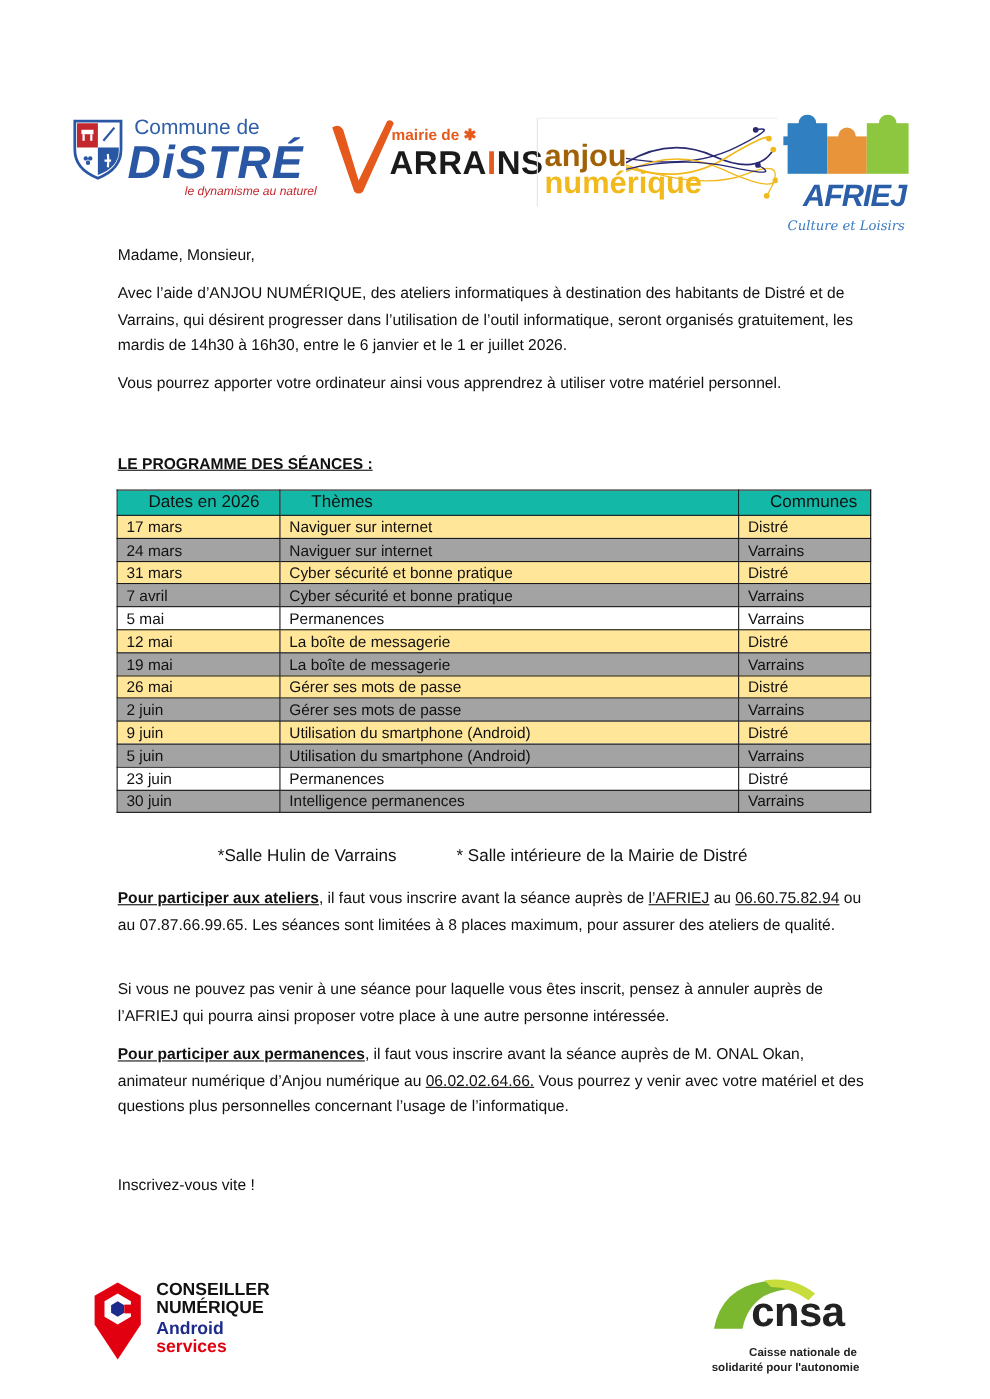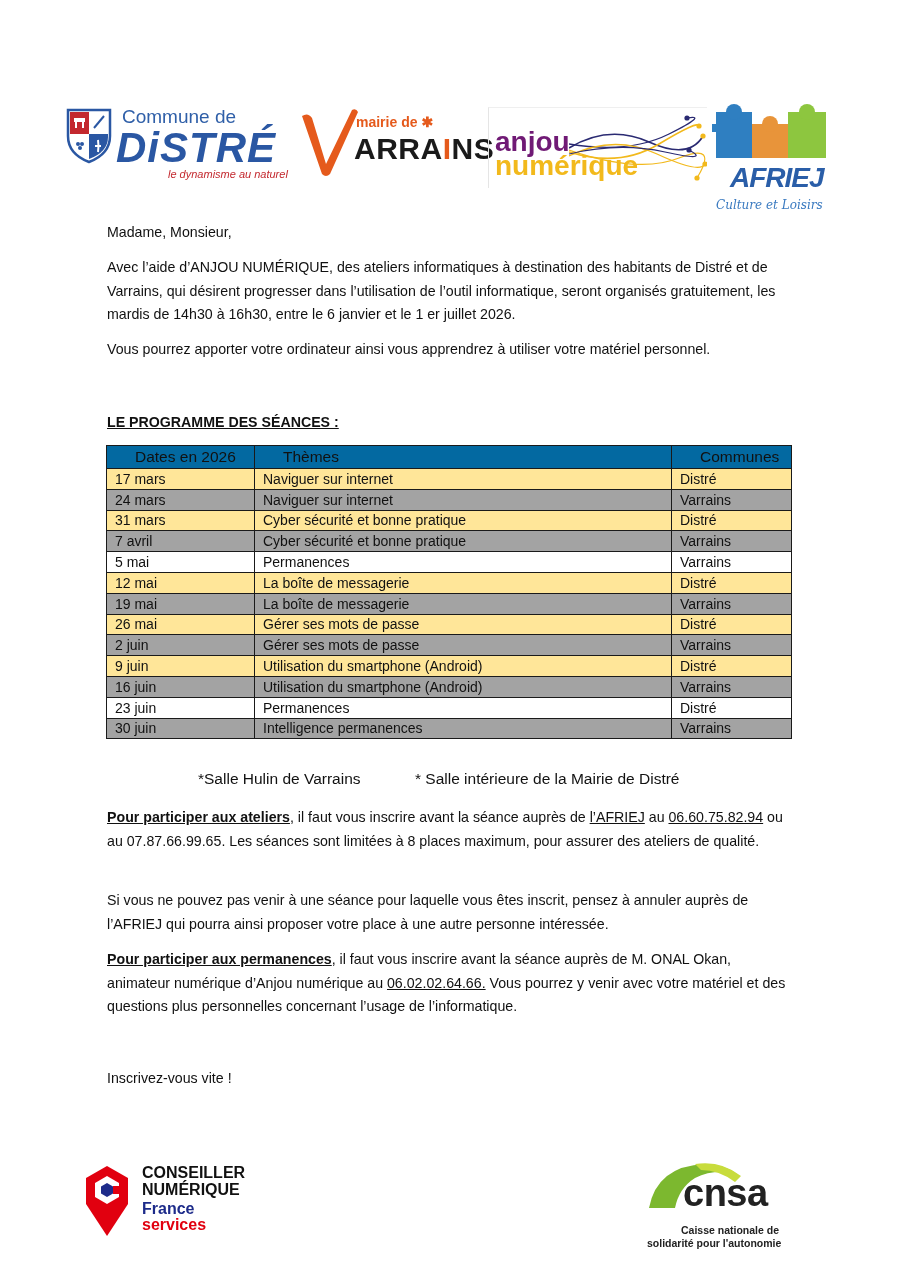--- a/index.html
+++ b/index.html
@@ -14,40 +14,40 @@
   .distre-big { left:50px; top:20px; font-size:42px; font-weight:bold; color:#2a57a3; letter-spacing:1px; font-style:italic; white-space:nowrap; }
   .distre-tag { left:102px; top:64px; font-size:11px; font-style:italic; color:#c3282e; white-space:nowrap; }
 
   .logo-varrains { left:300px; top:108px; width:185px; height:72px; }
   .v-shape { left:0; top:0; width:60px; height:70px; }
   .var-small { left:56px; top:6px; font-size:14px; font-weight:bold; color:#e55a1c; white-space:nowrap; }
   .var-big { left:54px; top:24px; font-size:30px; font-weight:bold; color:#1a1a1a; white-space:nowrap; letter-spacing:0.5px; }
   .var-big .i { color:#e55a1c; }
 
   .logo-anjou { left:488px; top:107px; width:218px; height:80px; border-left:1px solid #e5e5e5; border-top:1px solid #efefef; }
-  .anjou-top { left:6px; top:18px; font-size:28px; font-weight:bold; color:#701a75; }
+  .anjou-top { left:6px; top:18px; font-size:28px; font-weight:bold; color:#a16207; }
   .anjou-bot { left:6px; top:42px; font-size:28px; font-weight:bold; color:#f2b91c; }
   .anjou-lines { left:80px; top:6px; width:138px; height:70px; }
 
   .logo-afriej { left:712px; top:104px; width:120px; height:112px; }
   .afriej-name { left:18px; top:58px; font-size:28px; font-weight:bold; font-style:italic; color:#2a5ea8; letter-spacing:-1px; }
   .afriej-sub { left:4px; top:94px; font-size:12px; font-style:italic; color:#3a7ac0; font-family:"DejaVu Serif", serif; white-space:nowrap; }
 
   
   .txt { font-family:"Liberation Sans", sans-serif; font-size:14.2px; line-height:23.5px; color:#111; }
   .p { left:107px; width:690px; }
   u { text-decoration:underline; }
   .b { font-weight:bold; }
 
   
   .prog-title { left:107px; top:411px; font-size:14.2px; font-weight:bold; text-decoration:underline; }
   table.sched { position:absolute; left:106px; top:445px; width:686px; border-collapse:collapse;
                 font-family:"Liberation Sans", sans-serif; font-size:14px; }
   table.sched td, table.sched th { border:1.5px solid #1a1a1a; padding:0 8px; height:19.8px; text-align:left; font-weight:normal; }
-  table.sched th { background:#0369a1; font-size:15.5px; height:22px;padding-left:28px; }
+  table.sched th { background:#14b8a6; font-size:15.5px; height:22px;padding-left:28px; }
   .c1 { width:111px; } .c2 { width:380px; }
   tr.y td { background:#ffe699; }
   tr.g td { background:#a3a3a3; }
   tr.w td { background:#ffffff; }
   .legend { top:770px; font-size:15.5px; white-space:nowrap;text-align:center; }
 
   
   .logo-cn { left:84px; top:1162px; width:190px; height:80px; }
   .cn-pin { left:0; top:2px; width:46px; height:74px; }
   .cn-l1, .cn-l2 { left:58px; font-size:16px; font-weight:bold; color:#111; white-space:nowrap; }
@@ -183,21 +183,21 @@
         <td class="c1">2 juin</td>
         <td class="c2">Gérer ses mots de passe</td>
         <td>Varrains</td>
       </tr>
       <tr class="y">
         <td class="c1">9 juin</td>
         <td class="c2">Utilisation du smartphone (Android)</td>
         <td>Distré</td>
       </tr>
       <tr class="g">
-        <td class="c1">16 juin</td>
+        <td class="c1">5 juin</td>
         <td class="c2">Utilisation du smartphone (Android)</td>
         <td>Varrains</td>
       </tr>
       <tr class="w">
         <td class="c1">23 juin</td>
         <td class="c2">Permanences</td>
         <td>Distré</td>
       </tr>
       <tr class="g">
         <td class="c1">30 juin</td>
@@ -220,21 +220,21 @@
 
 <div class="abs logo-cn">
   <svg class="abs cn-pin" viewBox="0 0 46 74">
     <path d="M23 2 L44 14 L44 40 L23 72 L2 40 L2 14 Z" fill="#e1000f"></path>
     <path d="M23 12 L35 19 L35 33 L23 40 L11 33 L11 19 Z" fill="#ffffff"></path>
     <path d="M23 19 L29 22.5 L29 29.5 L23 33 L17 29.5 L17 22.5 Z" fill="#1d2b8a"></path>
     <rect x="29" y="22" width="8" height="8" fill="#e1000f"></rect>
   </svg>
   <div class="abs cn-l1">CONSEILLER</div>
   <div class="abs cn-l2">NUMÉRIQUE</div>
-  <div class="abs cn-l3">France</div>
+  <div class="abs cn-l3">Android</div>
   <div class="abs cn-l4">services</div>
 </div>
 
 <div class="abs logo-cnsa">
   <svg class="abs cnsa-arc" viewBox="0 0 100 50">
     <path d="M4 48 Q12 6 60 4 Q78 4 92 14 Q70 8 50 18 Q34 28 30 48 Z" fill="#7cb82f"></path>
     <path d="M50 4 Q76 0 96 16 L90 22 Q74 10 56 10 Z" fill="#c8dc3c"></path>
   </svg>
   <div class="abs cnsa-word">cnsa</div>
   <div class="abs cnsa-s1">Caisse nationale de</div>

